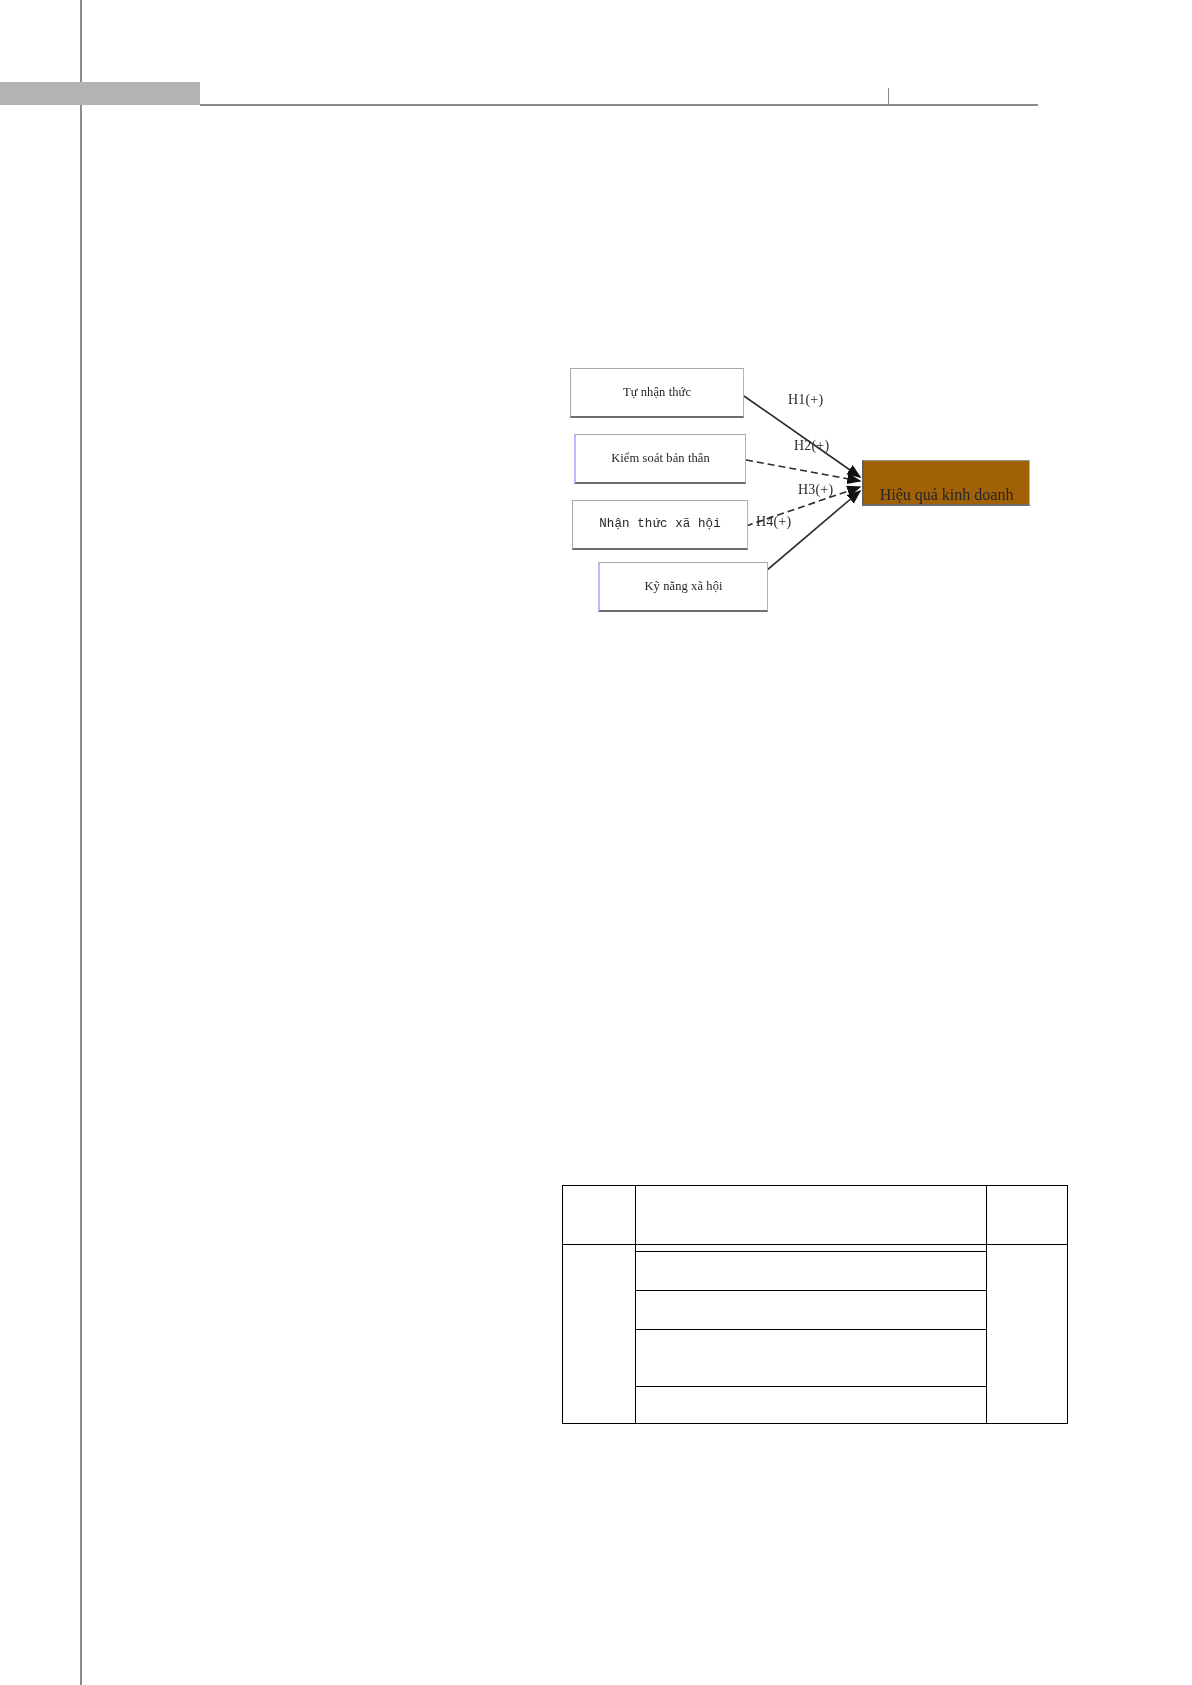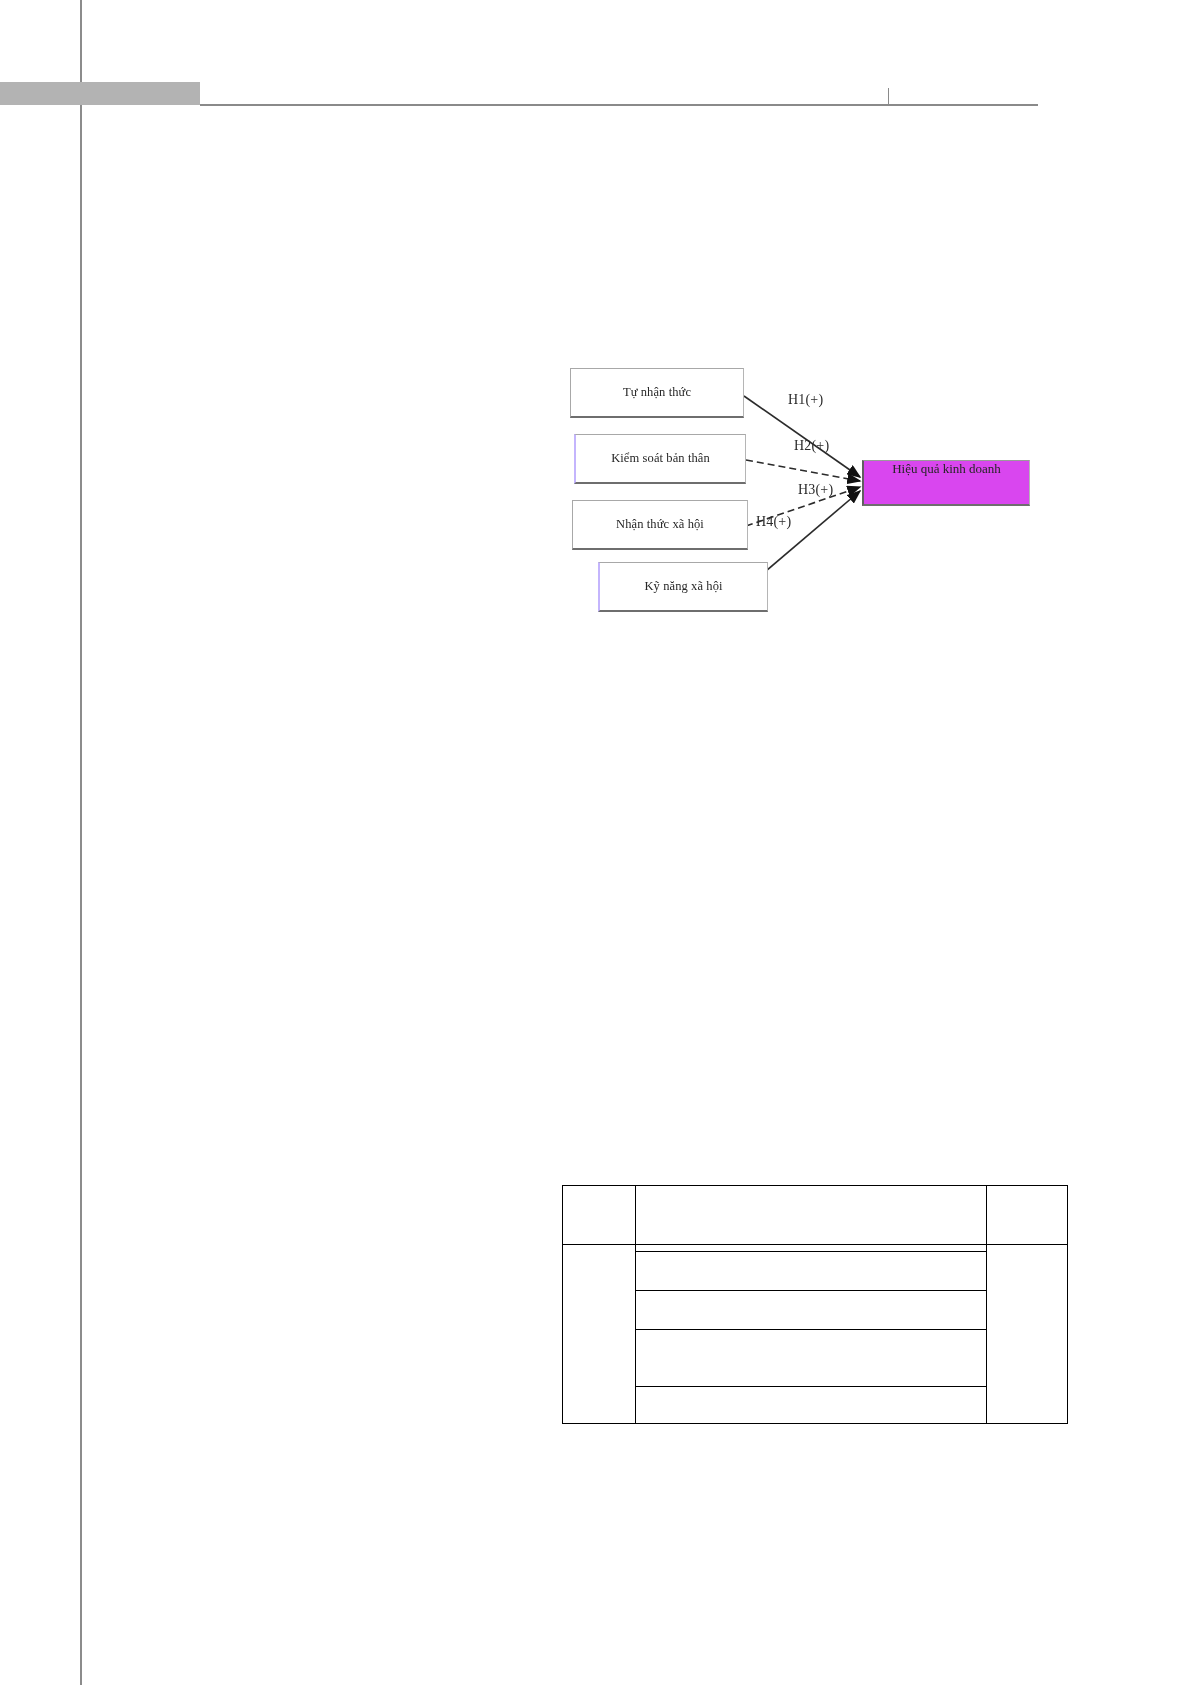--- a/index.html
+++ b/index.html
@@ -117,26 +117,26 @@
     border-left: 2px solid #c4b5fd;
   }
 
   .outcome-box {
     position: absolute;
     box-sizing: border-box;
     border-top: 1px solid #9a9a9a;
     border-left: 2px solid #5f5f5f;
     border-right: 1px solid #b5b5b5;
     border-bottom: 2px solid #6e6e6e;
-    background: #d946ef;
+    background: #a16207;
     display: flex;
-    align-items: flex-start;
+    align-items: flex-end;
     justify-content: center;
     text-align: center;
-    font-size: 13px;
+    font-size: 16px;
     color: #262626;
   }
 
   .edge-label {
     position: absolute;
     font-size: 14px;
     font-family: "Liberation Serif", "DejaVu Serif", serif;
     color: #2b2b2b;
     white-space: nowrap;
     letter-spacing: 0.2px;
@@ -197,21 +197,21 @@
     </svg>
 
     <div class="node-box" style="left:10px; top:18px; width:174px; height:50px;">
       <span>Tự nhận thức</span>
     </div>
 
     <div class="node-box left-dark" style="left:14px; top:84px; width:172px; height:50px;">
       <span>Kiểm soát bản thân</span>
     </div>
 
-    <div class="node-box" style="left:12px; top:150px; width:176px; height:50px;">
+    <div class="node-box" style="left:12px; top:150px; width:176px; height:50px;font-family:Liberation Mono, monospace;">
       <span>Nhận thức xã hội</span>
     </div>
 
     <div class="node-box left-dark" style="left:18px; top:212px; width:170px; height:50px;margin-left:20px;">
       <span>Kỹ năng xã hội</span>
     </div>
 
     <div class="outcome-box" style="left:302px; top:110px; width:168px; height:46px;">
       <span>Hiệu quả kinh doanh</span>
     </div>

